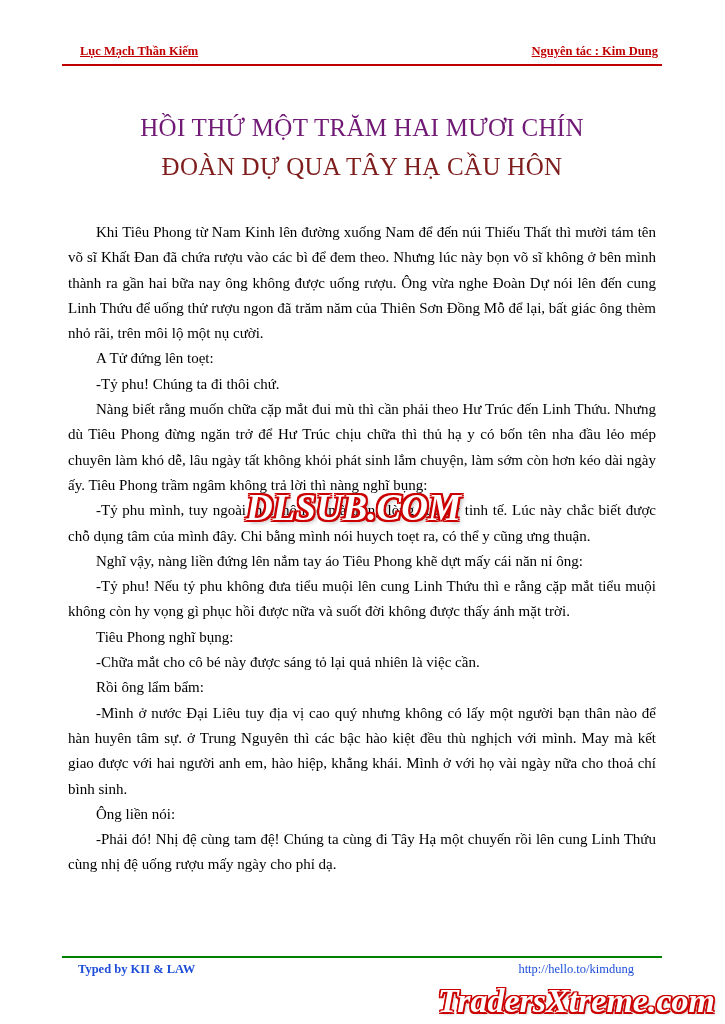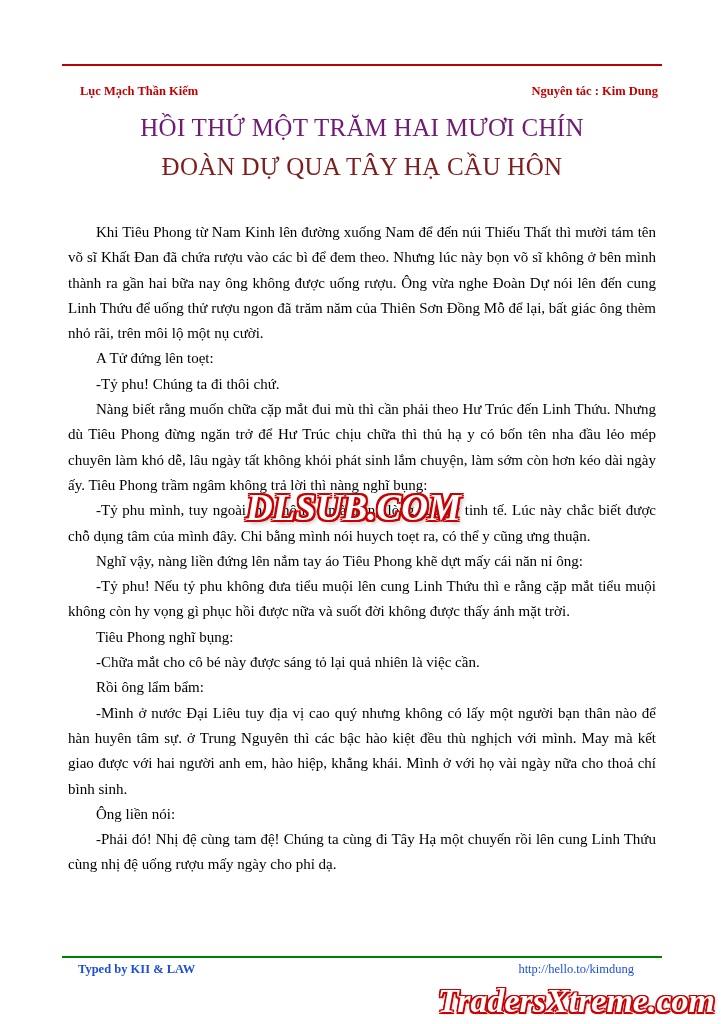--- a/index.html
+++ b/index.html
@@ -46,23 +46,24 @@
     left: 62px;
     top: 44px;
     width: 600px;
     display: flex;
     justify-content: space-between;
     align-items: flex-end;
     font-size: 12.5px;
     font-weight: bold;
     color: #c00000;
     font-family: "Liberation Serif", serif;
+    text-decoration: underline;
   }
   .header .left { padding-left: 18px; }
-  .header .right { padding-right: 4px; margin-top: 40px; }
+  .header .right { padding-right: 4px; }
 
   .header-rule {
     position: absolute;
     left: 62px;
     top: 64px;
     width: 600px;
     height: 2px;
     background: #c00000;
   }
 

